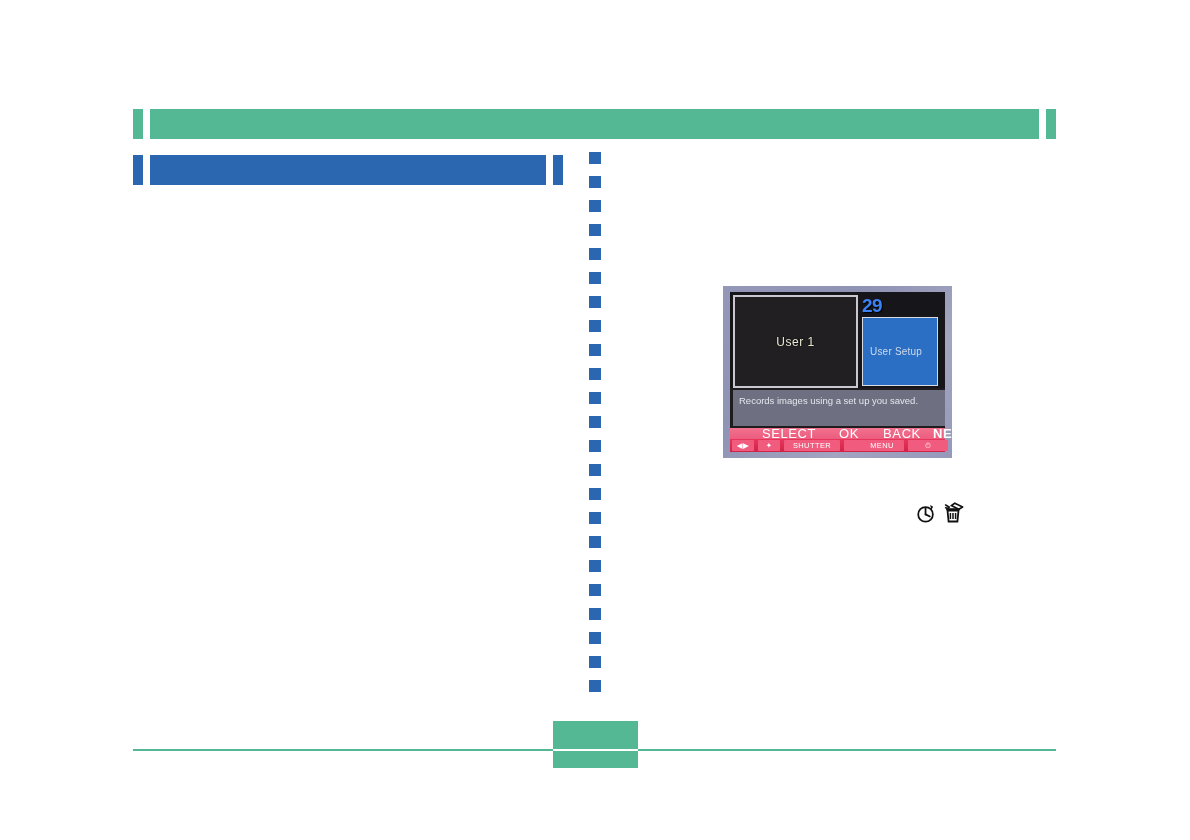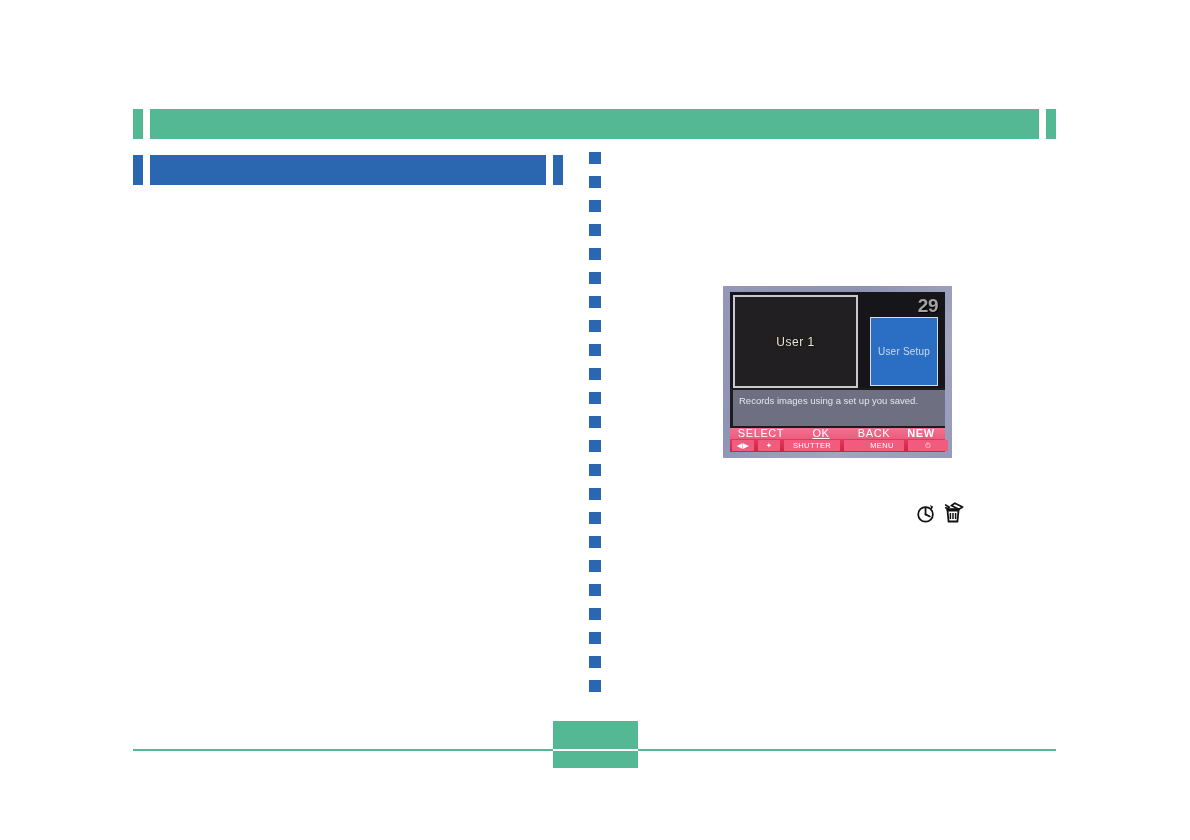--- a/index.html
+++ b/index.html
@@ -153,32 +153,32 @@
   }
   .lcd-right {
     flex: 1 1 auto;
     margin-left: 4px;
     display: flex;
     flex-direction: column;
     background: #16151a;
   }
   .lcd-count {
     height: 22px;
-    text-align: right;
-    color: #a3a3a3;
+    text-align: left;
+    color: #3b82f6;
     font-size: 19px;
     font-weight: bold;
     line-height: 21px;
     padding-right: 4px;
     letter-spacing: -.5px;
     text-shadow: 1px 1px 1px #000;
   }
   .lcd-tile {
     flex: 1 1 auto;
-    margin: 0 4px 2px 8px;
+    margin: 0 4px 2px 0;
     background: #2a6fc4;
     border: 1px solid #d9dbe2;
     box-sizing: border-box;
     display: flex;
     align-items: center;
     padding-left: 7px;
   }
   .lcd-tile-label {
     color: #cfd9ea;
     font-size: 10px;
@@ -196,23 +196,24 @@
   }
   .lcd-guide {
     margin-top: 2px;
     height: auto;
   }
   .lcd-guide-top {
     display: flex;
     height: 11px;
     background: linear-gradient(180deg, #f2718f 0%, #ec5c7e 100%);
     color: #ffffff;
-    font-size: 11px;
+    font-size: 13px;
     line-height: 11px;
     letter-spacing: .6px;
+    padding-left: 28px;
   }
   .lcd-guide-bottom {
     display: flex;
     height: 13px;
     background: linear-gradient(180deg, #e8355c 0%, #d02348 100%);
     color: #ffffff;
     font-size: 7.5px;
     line-height: 13px;
     letter-spacing: .4px;
   }

